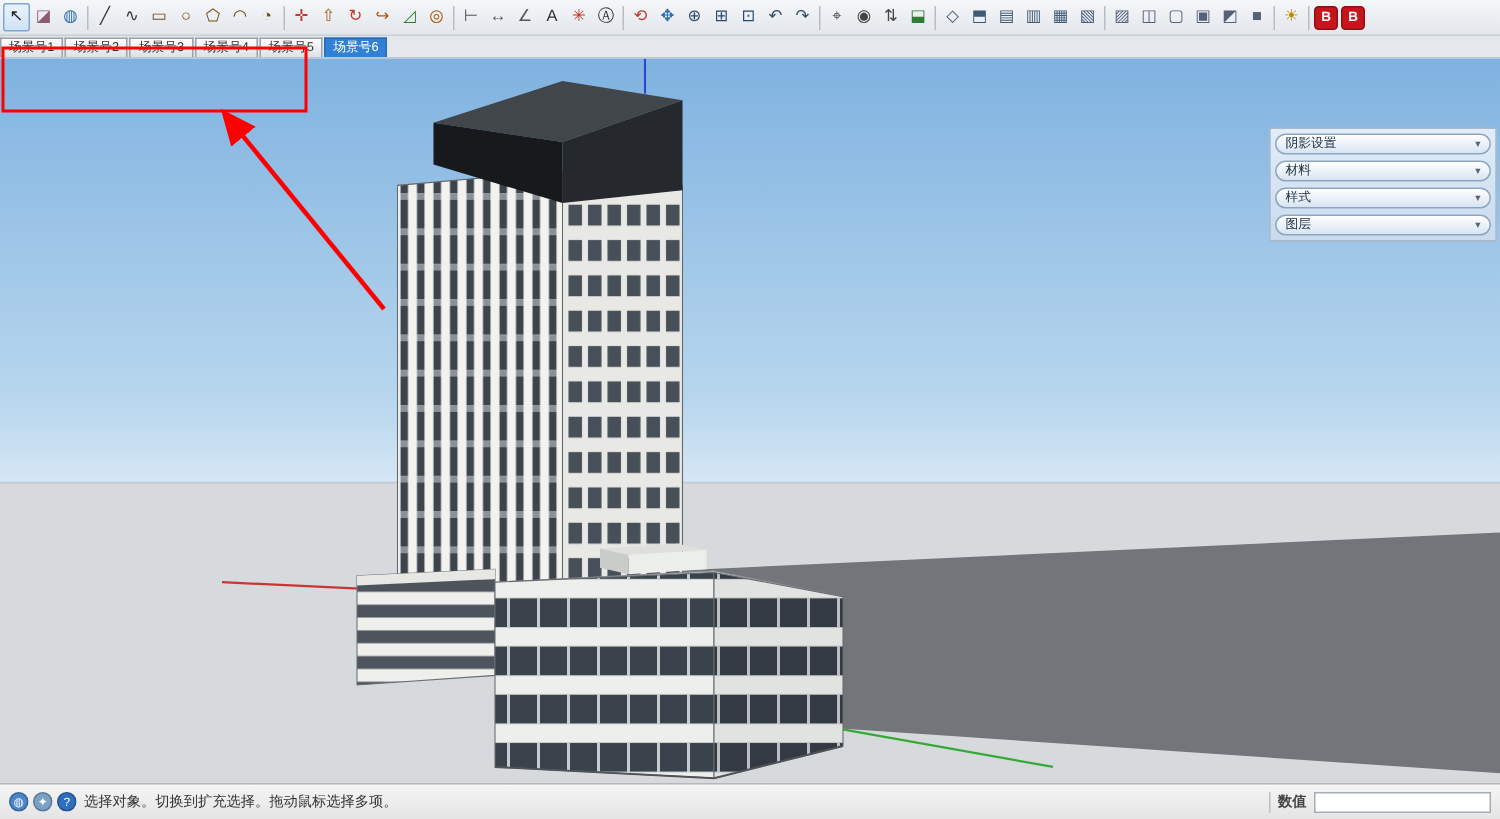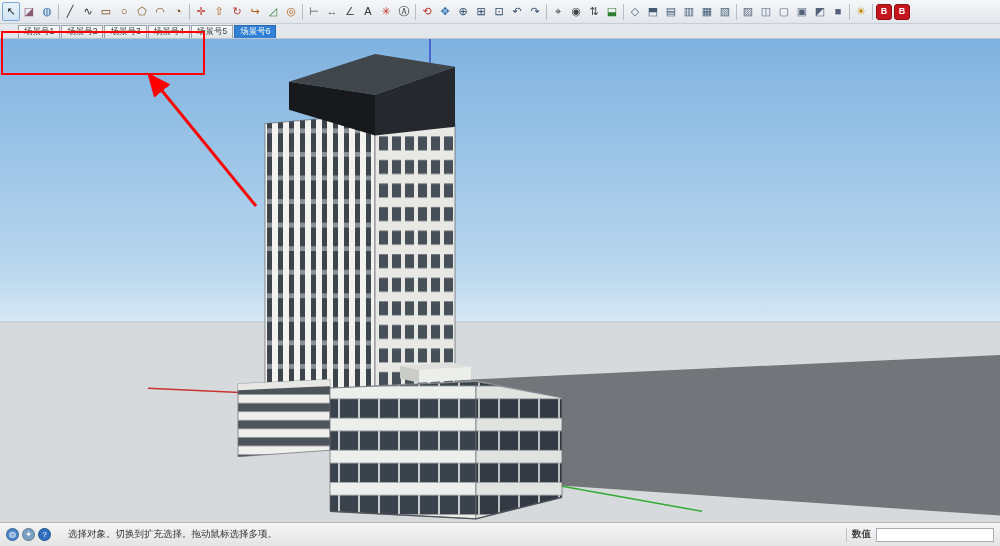--- a/index.html
+++ b/index.html
@@ -49,21 +49,21 @@
   .tb-btn {
     width:18px; height:19px; display:flex; align-items:center; justify-content:center;
     font-size:11px; line-height:1; border-radius:2px; flex:0 0 18px;
   }
   .tb-btn.active { border:1px solid #7aa7d8; background:linear-gradient(#eaf3fc,#cfe3f7); }
   .tb-btn.tb-logo { width:16px; flex:0 0 16px; height:16px; border-radius:3px; font-size:9px; font-weight:bold; margin:0 1px; border:1px solid #8c1014; }
   .tb-sep { width:1px; height:16px; background:#b7bdc5; margin:0 2px; flex:0 0 1px; }
 
   
   .tabsrow {
-    height:15px; flex:0 0 15px; display:flex; align-items:flex-end; gap:1px; padding-left:18px;
+    height:15px; flex:0 0 15px; display:flex; align-items:flex-end; gap:1px; padding-left:0;
     background:#e4e8ed; border-bottom:1px solid #c0c6cd;
   }
   .scene-tab {
     height:13px; padding:0 5px; display:flex; align-items:center; white-space:nowrap;
     font-size:8.5px; color:#333; border:1px solid #99a1ab; border-bottom:none;
     background:linear-gradient(#fdfdfd,#dde2e7);
   }
   .scene-tab.active { background:#2f80d6; border-color:#2a6cb4; color:#fff; }
 
   
@@ -89,21 +89,21 @@
     height:24px; flex:0 0 24px; display:flex; align-items:center; gap:5px; padding:0 6px;
     background:linear-gradient(#f5f5f5,#e4e4e4); border-top:1px solid #b7b7b7;
     font-size:9.5px; color:#333;
   }
   #status-icons { display:flex; gap:3px; }
   .sb-icon {
     width:13px; height:13px; border-radius:50%; color:#fff; font-size:8px;
     display:flex; align-items:center; justify-content:center;
     border:1px solid rgba(0,0,0,.25);
   }
-  .sb-msg { margin-left:12px; white-space:nowrap; }
+  .sb-msg { margin-left:0; white-space:nowrap; }
   .sb-spacer { flex:1; }
   .sb-divider { width:1px; height:14px; background:#c0c0c0; }
   .measure-label { color:#444; white-space:nowrap;font-weight:bold; }
   .measure-input { width:118px; height:14px; border:1px solid #a5acb5; background:#fff; font-size:9px; padding:0 3px; font-family:"Liberation Sans",sans-serif; }
 
   
   .annot-layer { position:absolute; inset:0; z-index:99; pointer-events:none; }
   .annot-rect { position:absolute; border:2px solid #fe0000; }
   .annot-svg { position:absolute; inset:0; width:100%; height:100%; }
 </style>
@@ -241,20 +241,38 @@
         <polygon points="400,305 452,302 471,306 419,309" fill="#dfe0dd"></polygon>
         <polygon points="400,305 419,309 419,321 400,317" fill="#caccc9"></polygon>
         <polygon points="419,309 471,306 471,318 419,321" fill="#eceee9"></polygon>
 
         <polygon points="330,326 476,320 476,448 330,441" fill="url(#pz)" stroke="#666b71" stroke-width="0.7"></polygon>
         <polygon points="476,320 562,335 562,428 476,448" fill="url(#pz2)" stroke="#666b71" stroke-width="0.7"></polygon>
         <polyline points="330,441 476,448 562,428" fill="none" stroke="#4e5357" stroke-width="1.2"></polyline>
       </g>
     </svg>
 
+    <div class="tray" id="tray">
+        <div class="panel-h">
+          <span>阴影设置</span>
+          <span class="caret">▾</span>
+        </div>
+        <div class="panel-h">
+          <span>材料</span>
+          <span class="caret">▾</span>
+        </div>
+        <div class="panel-h">
+          <span>样式</span>
+          <span class="caret">▾</span>
+        </div>
+        <div class="panel-h">
+          <span>图层</span>
+          <span class="caret">▾</span>
+        </div>
+      </div>
   </div>
 
   <div class="statusbar">
     <div id="status-icons">
         <div class="sb-icon" style="background: rgb(74, 134, 200);">◍</div>
         <div class="sb-icon" style="background: rgb(122, 160, 196);">✦</div>
         <div class="sb-icon" style="background: rgb(47, 111, 190);">?</div>
       </div>
     <span class="sb-msg">选择对象。切换到扩充选择。拖动鼠标选择多项。</span>
     <span class="sb-spacer"></span>

